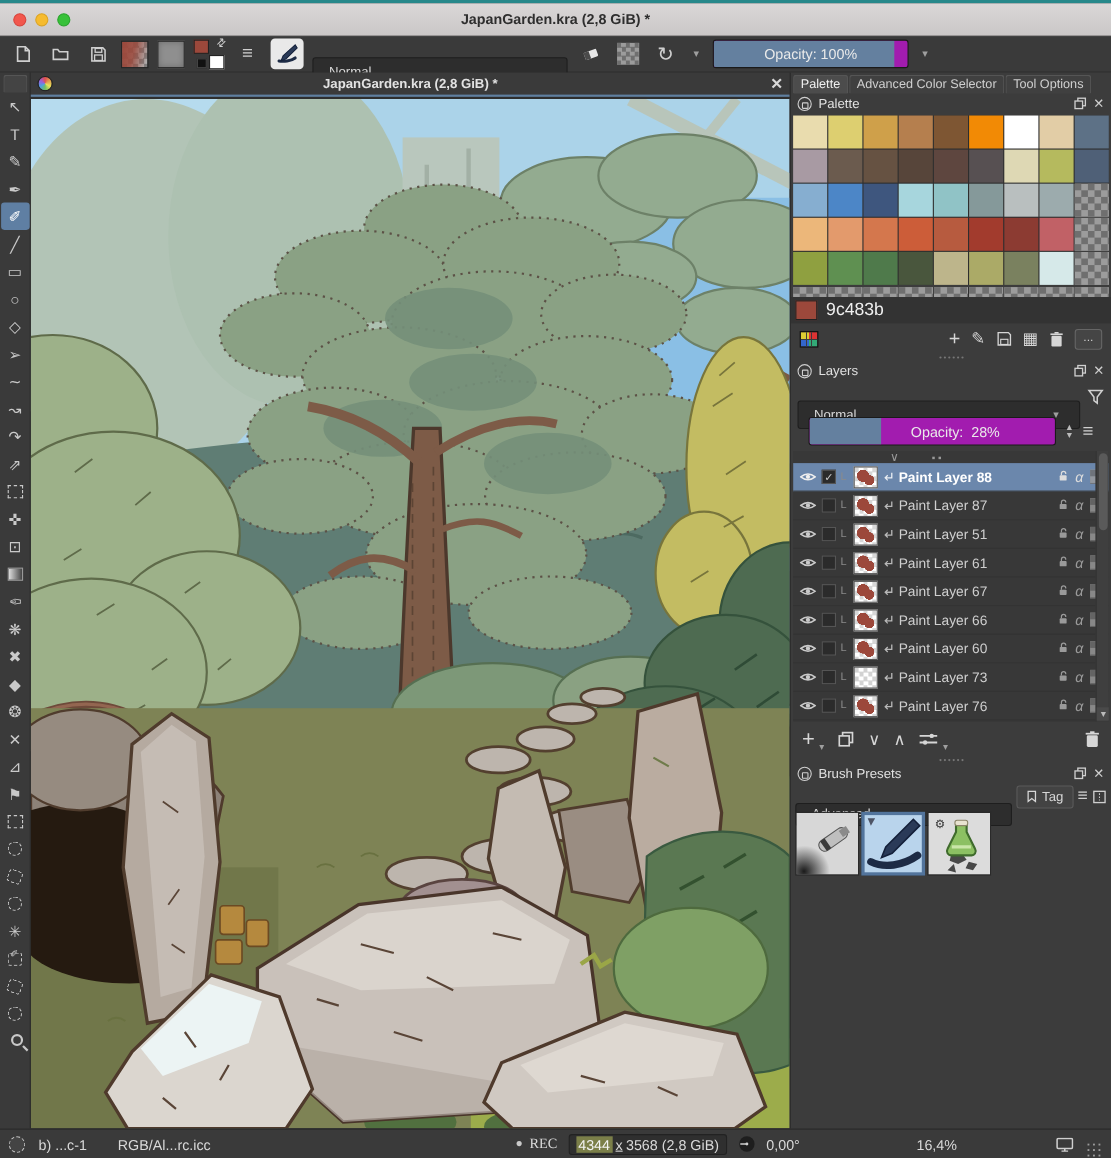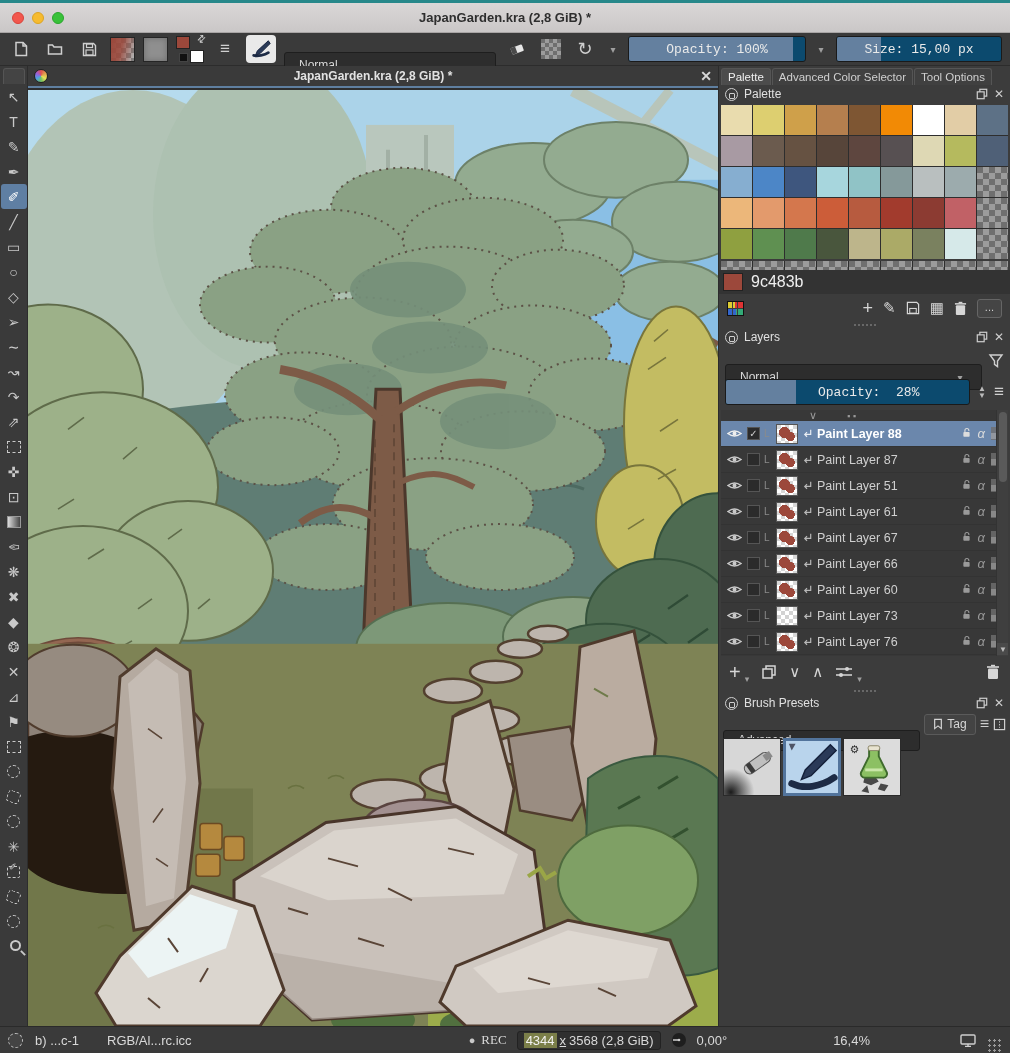--- a/index.html
+++ b/index.html
@@ -36,21 +36,21 @@
   .fgbg .fg { position:absolute; left:0; top:0; width:14px; height:13px; background:#9c483b; border:1px solid #222; }
   .fgbg .bg { position:absolute; right:0; bottom:0; width:14px; height:13px; background:#ffffff; border:1px solid #222; }
   .fgbg .bk { position:absolute; left:3px; bottom:1px; width:9px; height:9px; background:#111; border:1px solid #444; }
   .fgbg .swap { position:absolute; right:-1px; top:-3px; font-size:10px; color:#d0d0d0; transform:rotate(-45deg); }
   .brushedit-btn { width:30px; height:28px; background:#e9e9e9; border-radius:4px; display:flex; align-items:center; justify-content:center; flex:0 0 auto; }
   .combo {
     height:26px; background:#2d2d2d; border:1px solid #1e1e1e; border-radius:3px;
     display:flex; align-items:center; padding:0 14px; color:#d9d9d9;margin-top:32px;
   }
   .combo-blend { width:232px; }
-  .slider { position:relative; height:26px; background:#0c4a6e; border:1px solid #1a1a1a; border-radius:3px; overflow:hidden; flex:0 0 auto;font-family:Liberation Mono, monospace; }
+  .slider { position:relative; height:26px; background:#a21caf; border:1px solid #1a1a1a; border-radius:3px; overflow:hidden; flex:0 0 auto; }
   .slider .fill { position:absolute; left:0; top:0; bottom:0; background:#64809f; }
   .slider .lab { position:absolute; inset:0; display:flex; align-items:center; justify-content:center; color:#eaeaea; font-size:13px; white-space:nowrap; }
   .lab-left { justify-content:flex-start !important; padding-left:92px; }
   .drop-arrow { color:#9f9f9f; font-size:10px; width:14px; text-align:center; flex:0 0 auto;}
   
   .toolbox { position:absolute; left:0; top:66px; width:28px; bottom:27px; background:#3a3a3a; border-right:1px solid #2d2d2d; display:flex; flex-direction:column; align-items:center; }
   .toolbox-handle { width:22px; height:16px; margin-top:2px; border:1px solid #555; border-bottom:none; border-radius:3px 3px 0 0; background:#444; }
   .tool { width:26px; height:25px; display:flex; align-items:center; justify-content:center; color:#c9c9c9; font-size:14px; line-height:1; flex:0 0 auto; }
   .tool.selected { background:#5f7fa3; border-radius:3px; color:#fff; }
   .dashed-sq { width:14px; height:12px; border:1.5px dashed #c9c9c9; }
@@ -93,21 +93,21 @@
   .mini-palette { width:17px; height:15px; border:1px solid #111; background:conic-gradient(#d33 0 25%, #3a7 0 50%, #36c 0 75%, #dc3 0 100%); position:relative;}
   .mini-palette::after{content:""; position:absolute; inset:0; background:linear-gradient(#0000 46%, #3c3c3c 46% 54%, #0000 54%), linear-gradient(90deg,#0000 30%, #3c3c3c 30% 36%, #0000 36% 63%, #3c3c3c 63% 69%, #0000 69%);}
   .pal-actions .grow { flex:1; }
   .act { color:#d6d6d6; font-size:15px; display:flex; align-items:center; }
   .more-btn { border:1px solid #666; border-radius:3px; color:#cfcfcf; font-size:11px; padding:1px 7px 4px; background:#454545;}
   .splitter { height:6px; display:flex; align-items:center; justify-content:center; gap:2px; }
   .splitter i { width:2px; height:2px; background:#777; border-radius:50%; display:block;}
   
   .blend-row { height:30px; display:flex; align-items:center; gap:6px; padding:2px 6px; }
   .blend-row .combo { flex:1; justify-content:space-between; }
-  .opacity-row { height:32px; display:flex; align-items:center; gap:6px; padding:2px 6px; }
+  .opacity-row { height:32px; display:flex; align-items:center; gap:6px; padding:2px 16px; }
   .opacity-row .slider { flex:1; height:26px; }
   .spinner { display:flex; flex-direction:column; font-size:8px; color:#bbb; line-height:.9; width:12px; text-align:center;}
   .layer-list { position:relative; height:246px; overflow:hidden; background:#383838; margin:2px 2px 0; }
   .layer-sliver { height:11px; display:flex; align-items:center; color:#9a9a9a; font-size:11px; gap:30px; padding-left:88px; overflow:hidden;}
   .lrow { height:26px; display:flex; align-items:center; gap:4px; padding:0 4px; color:#cfcfcf; border-bottom:1px solid #333;}
   .lrow.selected { background:#6b87ac; color:#fff; }
   .lrow .eye { width:18px; display:flex; justify-content:center; color:#c9c9c9;}
   .lrow.selected .eye{ color:#eee;}
   .lcheck { width:13px; height:13px; background:#2b2b2b; border:1px solid #555; display:flex; align-items:center; justify-content:center; font-size:10px; color:#ccc; }
   .l-letter { width:8px; color:#8b8b8b; font-size:10px; }
@@ -213,24 +213,20 @@
     <div class="tb-icon">
       <div class="checker" style="width:20px;height:20px;background-size:8px 8px;"></div>
     </div>
     <div class="tb-icon" style="font-size:18px;">↻</div>
     <div class="drop-arrow">▾</div>
     <div class="slider" style="width:178px;">
       <div class="fill" id="tb-op-fill" style="width: 93%;"></div>
       <div class="lab">Opacity: 100%</div>
     </div>
     <div class="drop-arrow">▾</div>
-    <div class="slider" style="width:166px;">
-      <div class="fill" id="tb-size-fill" style="width: 27%;"></div>
-      <div class="lab">Size: 15,00 px</div>
-    </div>
   </div>
 
   <div class="toolbox">
     <div class="toolbox-handle"></div>
     <div id="tools">
         <div class="tool">↖</div>
         <div class="tool">T</div>
         <div class="tool">✎</div>
         <div class="tool">✒</div>
         <div class="tool selected">✐</div>

